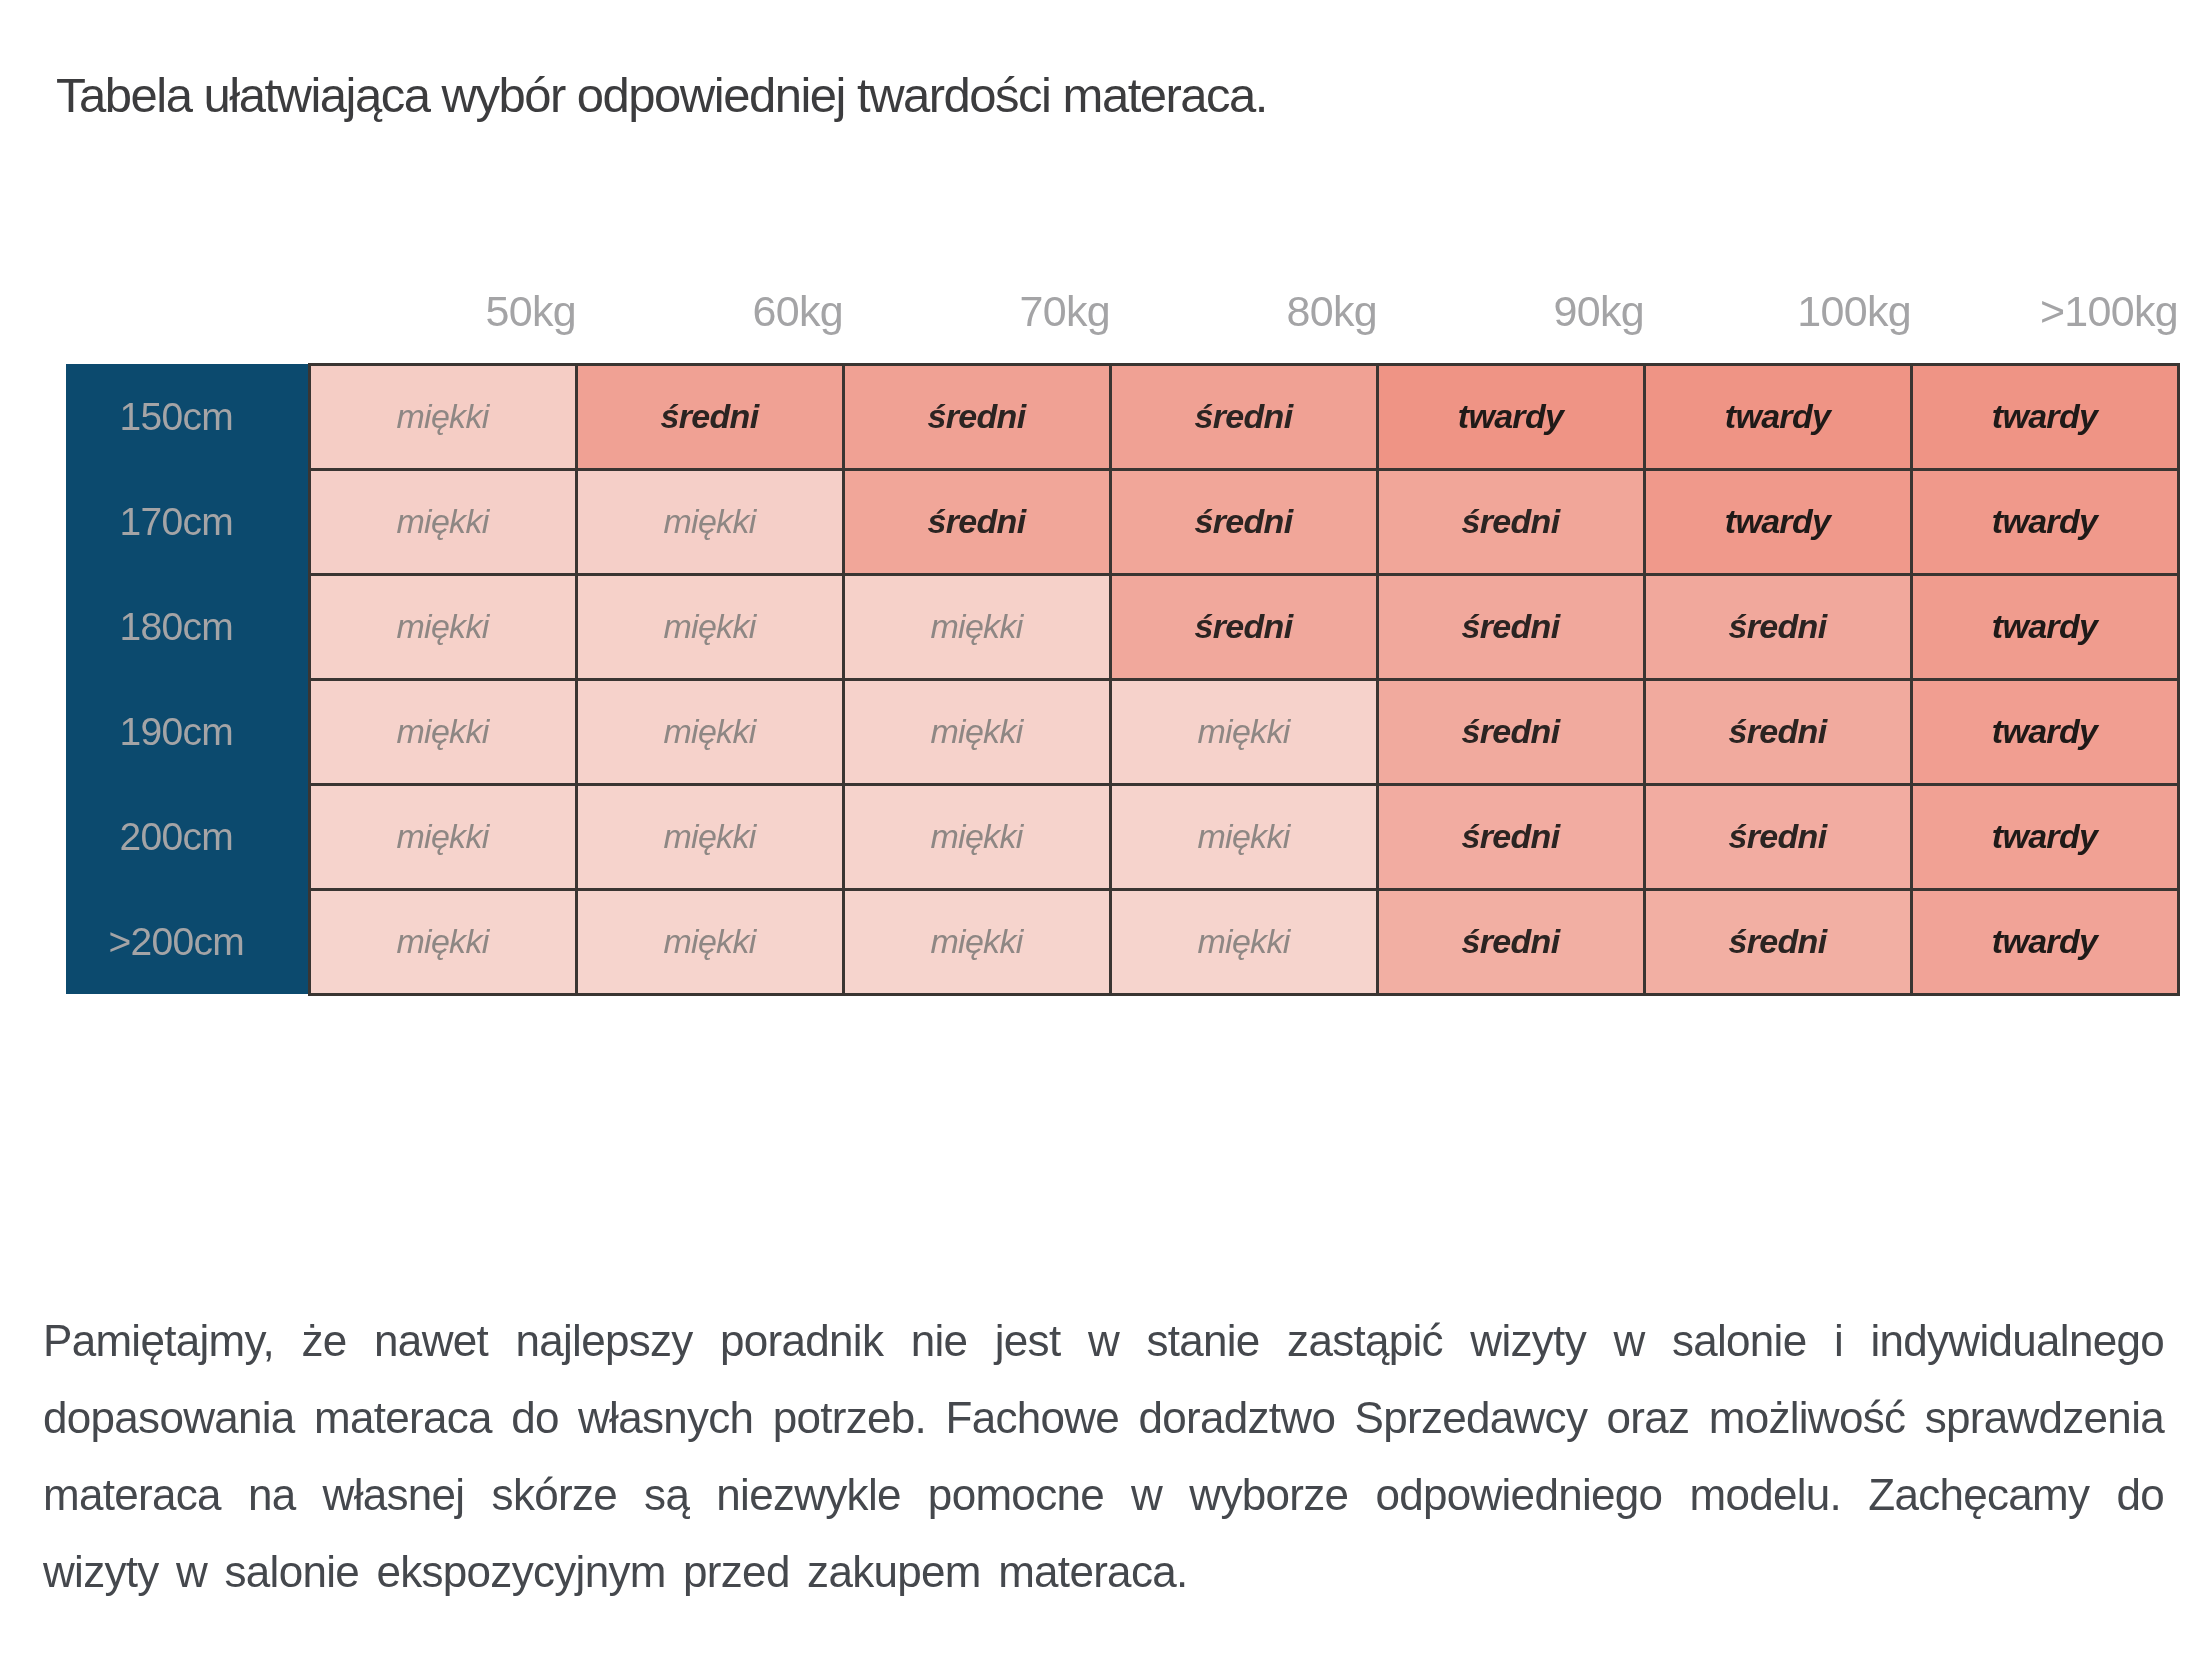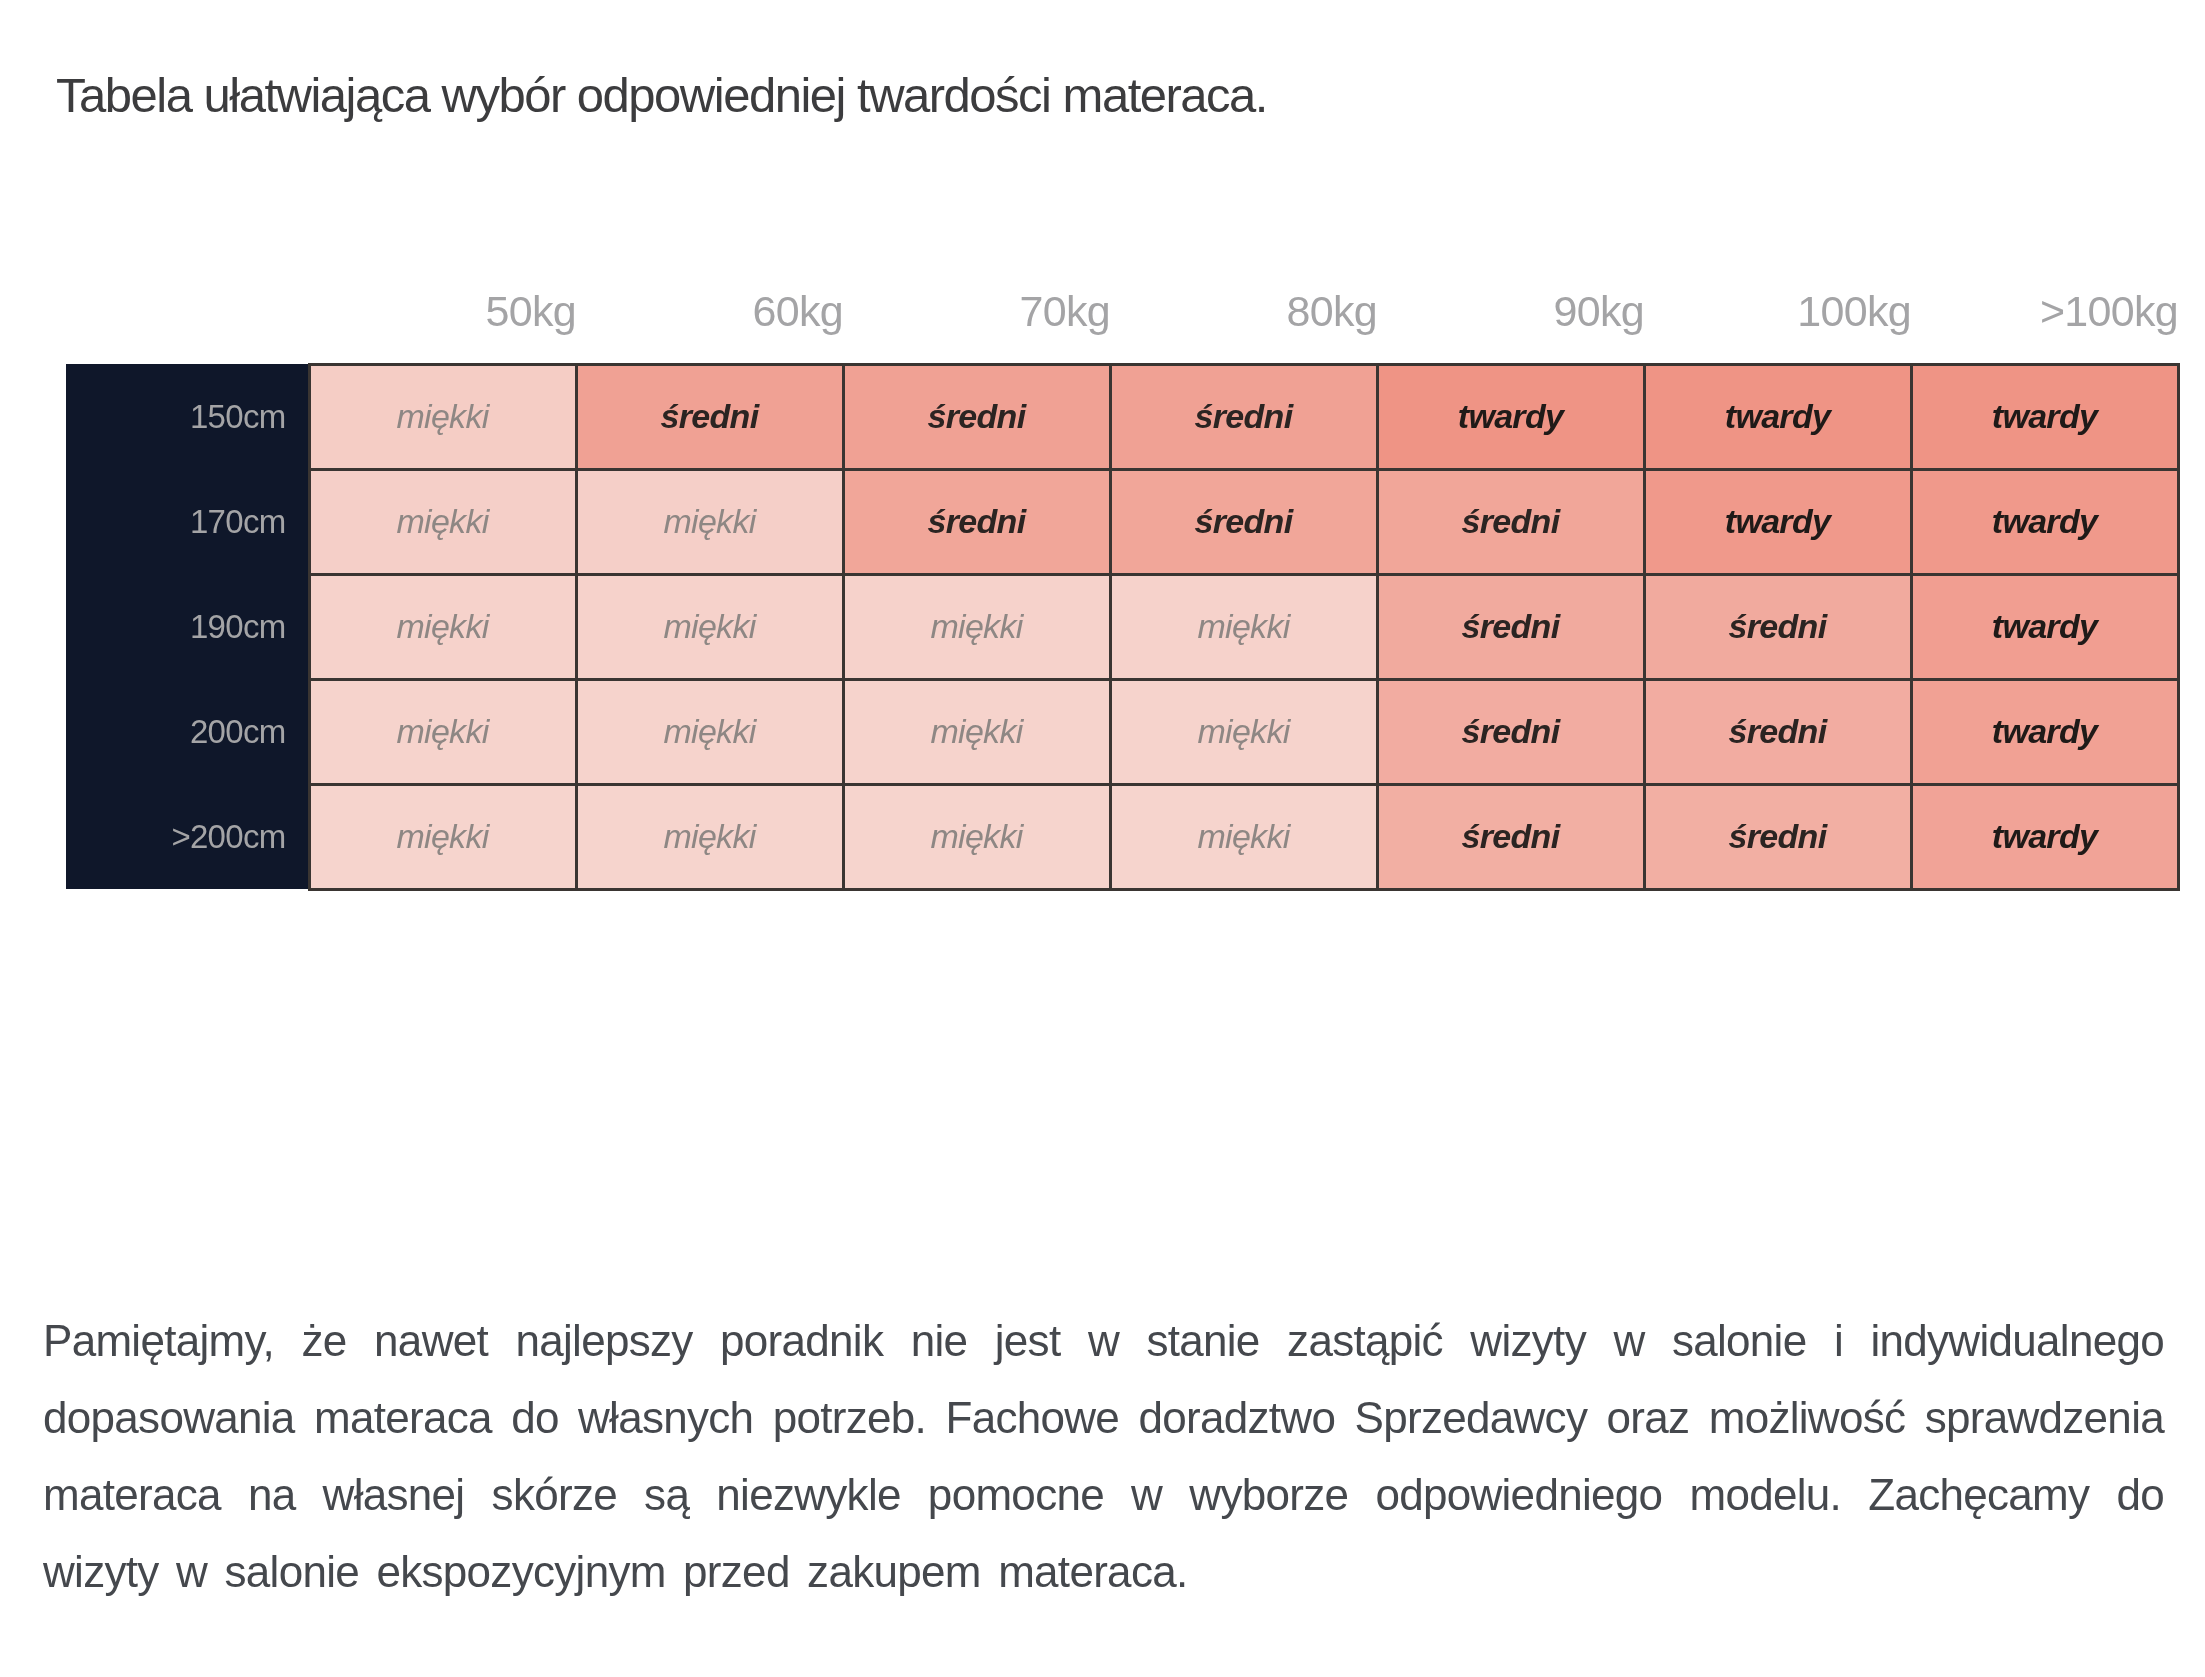--- a/index.html
+++ b/index.html
@@ -16,22 +16,22 @@
   table.firmness{
     position:absolute;left:66px;top:287px;
     border-collapse:collapse;border-spacing:0;
   }
   table.firmness thead th{
     border:none;background:#ffffff;color:#a4a4a6;font-weight:400;
     font-size:43px;letter-spacing:-0.7px;padding:0 0 26.5px 0;text-align:right;
   }
   table.firmness th.corner{width:243px;}
   table.firmness tbody th{
-    border:none;background:#0f172a;color:#a4a4a6;font-weight:400;
-    font-size:33px;letter-spacing:-0.7px;text-align:right;padding-right:22px;
+    border:none;background:#0c4a6e;color:#a4a4a6;font-weight:400;
+    font-size:39px;letter-spacing:-0.7px;text-align:center;padding-right:22px;
     white-space:nowrap;
   }
   table.firmness tbody td{
     border:3.7px solid #3a3532;width:262px;height:100px;
     text-align:center;vertical-align:middle;font-size:34px;letter-spacing:-0.7px;font-style:italic;
   }
   td.soft{font-weight:400;}
   td.medium{font-weight:700;}
   td.hard{font-weight:700;}
   .footer-par{
@@ -73,20 +73,30 @@
         <th>170cm</th>
         <td class="soft" style="background-color: rgb(245, 207, 200); color: rgb(142, 135, 132); border-color: rgb(58, 53, 50);">miękki</td>
         <td class="soft" style="background-color: rgb(245, 207, 200); color: rgb(142, 135, 132); border-color: rgb(58, 53, 50);">miękki</td>
         <td class="medium" style="background-color: rgb(241, 166, 153); color: rgb(43, 36, 34); border-color: rgb(58, 53, 50);">średni</td>
         <td class="medium" style="background-color: rgb(241, 166, 153); color: rgb(43, 36, 34); border-color: rgb(58, 53, 50);">średni</td>
         <td class="medium" style="background-color: rgb(241, 166, 153); color: rgb(43, 36, 34); border-color: rgb(58, 53, 50);">średni</td>
         <td class="hard" style="background-color: rgb(240, 153, 139); color: rgb(31, 26, 24); border-color: rgb(58, 53, 50);">twardy</td>
         <td class="hard" style="background-color: rgb(240, 153, 139); color: rgb(31, 26, 24); border-color: rgb(58, 53, 50);">twardy</td>
       </tr>
       <tr>
+        <th>180cm</th>
+        <td class="soft" style="background-color: rgb(246, 209, 201); color: rgb(142, 135, 132); border-color: rgb(58, 53, 50);">miękki</td>
+        <td class="soft" style="background-color: rgb(246, 209, 201); color: rgb(142, 135, 132); border-color: rgb(58, 53, 50);">miękki</td>
+        <td class="soft" style="background-color: rgb(246, 209, 201); color: rgb(142, 135, 132); border-color: rgb(58, 53, 50);">miękki</td>
+        <td class="medium" style="background-color: rgb(241, 168, 156); color: rgb(43, 36, 34); border-color: rgb(58, 53, 50);">średni</td>
+        <td class="medium" style="background-color: rgb(241, 168, 156); color: rgb(43, 36, 34); border-color: rgb(58, 53, 50);">średni</td>
+        <td class="medium" style="background-color: rgb(241, 168, 156); color: rgb(43, 36, 34); border-color: rgb(58, 53, 50);">średni</td>
+        <td class="hard" style="background-color: rgb(240, 156, 142); color: rgb(31, 26, 24); border-color: rgb(58, 53, 50);">twardy</td>
+      </tr>
+      <tr>
         <th>190cm</th>
         <td class="soft" style="background-color: rgb(246, 210, 203); color: rgb(142, 135, 132); border-color: rgb(58, 53, 50);">miękki</td>
         <td class="soft" style="background-color: rgb(246, 210, 203); color: rgb(142, 135, 132); border-color: rgb(58, 53, 50);">miękki</td>
         <td class="soft" style="background-color: rgb(246, 210, 203); color: rgb(142, 135, 132); border-color: rgb(58, 53, 50);">miękki</td>
         <td class="soft" style="background-color: rgb(246, 210, 203); color: rgb(142, 135, 132); border-color: rgb(58, 53, 50);">miękki</td>
         <td class="medium" style="background-color: rgb(241, 170, 158); color: rgb(43, 36, 34); border-color: rgb(58, 53, 50);">średni</td>
         <td class="medium" style="background-color: rgb(241, 170, 158); color: rgb(43, 36, 34); border-color: rgb(58, 53, 50);">średni</td>
         <td class="hard" style="background-color: rgb(241, 158, 145); color: rgb(31, 26, 24); border-color: rgb(58, 53, 50);">twardy</td>
       </tr>
       <tr>

